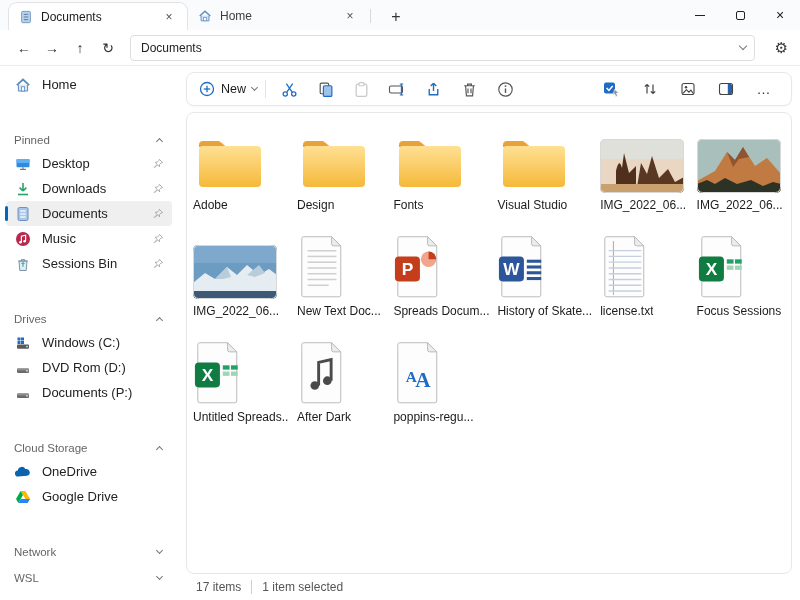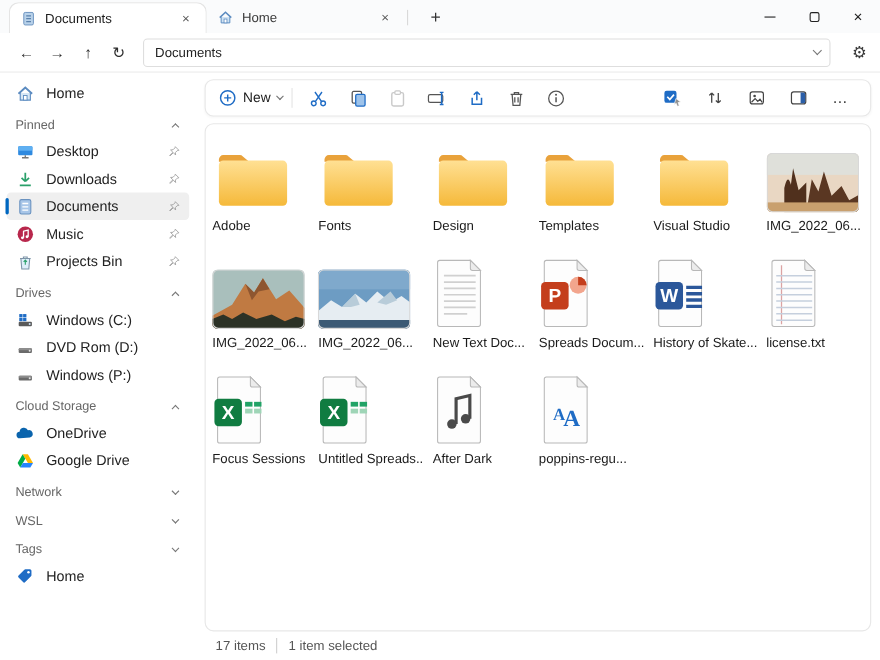--- a/index.html
+++ b/index.html
@@ -35,21 +35,21 @@
   
   .body-row { display:flex; height:534px; }
 
   
   .sidebar { width:178px; padding-top:6px; overflow:hidden; flex:none; }
   .side-item { height:25px; display:flex; align-items:center; margin:0 6px; padding:0 8px; border-radius:4px; font-size:13px; color:#222; position:relative; }
   .side-item .side-icon { width:17px; height:17px; margin-right:11px; display:flex; align-items:center; justify-content:center; flex:none; }
   .side-item .pin { margin-left:auto; opacity:.8; display:flex; }
   .side-item.selected { background:#efefef; }
   .side-item.selected::before { content:""; position:absolute; left:-1px; top:5px; bottom:5px; width:3px; border-radius:2px; background:#0067c0; }
-  .side-section { height:22px; margin-top:6px; display:flex; align-items:center; padding:0 16px 0 14px; font-size:11.5px; color:#666; }
+  .side-section { height:22px; margin-top:32px; display:flex; align-items:center; padding:0 16px 0 14px; font-size:11.5px; color:#666; }
   .side-section .chev { margin-left:auto; width:5px; height:5px; }
   .side-section + .side-section { margin-top:4px; }
 
   
   .main { flex:1; display:flex; flex-direction:column; padding:6px 8px 0 8px; }
   .toolbar { height:34px; flex:none; border:1px solid #e7e7e7; border-radius:8px; background:#fff; display:flex; align-items:center; padding:0 12px; box-shadow:0 1px 2px rgba(0,0,0,.03); }
   .tb-btn { display:flex; align-items:center; justify-content:center; height:28px; min-width:30px; gap:6px; font-size:12.5px; color:#1b1b1b; }
   .tb-btn.disabled { opacity:.45; }
   .tb-group { display:flex; align-items:center; gap:6px; }
   .tb-sep { width:1px; height:18px; background:#e4e4e4; margin:0 8px; }
@@ -213,21 +213,21 @@
           </span>
         </div>
         <div class="side-item">
           <span class="side-icon">
             <svg width="16" height="16" viewBox="0 0 16 16">
               <path d="M4 5h8l-.8 9.5H4.8z" fill="#dfeefa" stroke="#7d94a8" stroke-width="1"></path>
               <path d="M3.2 5h9.6M6.3 5V3.6h3.4V5" fill="none" stroke="#7d94a8" stroke-width="1"></path>
               <path d="M6.5 8l1.5-1.5L9.5 8M8 6.7v4" fill="none" stroke="#2aa06a" stroke-width="1"></path>
             </svg>
           </span>
-          <span class="side-label">Projects Bin</span>
+          <span class="side-label">Sessions Bin</span>
           <span class="pin">
             <svg width="12" height="12" viewBox="0 0 16 16">
               <path d="M9.8 1.8l4.4 4.4-2 .4-2.3 2.3.3 3-2.8-2.8-3.9 3.9-.5-.5 3.9-3.9L4.1 5.8l3-.3 2.3-2.3z" fill="none" stroke="#8a8a8a" stroke-width="1.1"></path>
             </svg>
           </span>
         </div>
         <div class="side-section">
           <span class="sec-label">Drives</span>
           <span class="chev up"></span>
         </div>
@@ -257,21 +257,21 @@
           <span class="side-label">DVD Rom (D:)</span>
         </div>
         <div class="side-item">
           <span class="side-icon">
             <svg width="16" height="16" viewBox="0 0 16 16">
               <rect x="2" y="8.5" width="12" height="4.5" rx="1" fill="#6a6a6a"></rect>
               <rect x="2" y="8.5" width="12" height="2" rx="1" fill="#8d8d8d"></rect>
               <circle cx="12" cy="10.8" r=".9" fill="#e5e5e5"></circle>
             </svg>
           </span>
-          <span class="side-label">Windows (P:)</span>
+          <span class="side-label">Documents (P:)</span>
         </div>
         <div class="side-section">
           <span class="sec-label">Cloud Storage</span>
           <span class="chev up"></span>
         </div>
         <div class="side-item">
           <span class="side-icon">
             <svg width="17" height="16" viewBox="0 0 17 12">
               <path d="M4.2 10.5a3 3 0 0 1-.4-6 4 4 0 0 1 7.6-1.4 3.4 3.4 0 0 1 1.8 6.6z" fill="#0a64ad"></path>
             </svg>
@@ -453,51 +453,36 @@
                 <defs>
                   <linearGradient id="fg" x1="0" y1="0" x2="0" y2="1">
                     <stop offset="0" stop-color="#ffe093"></stop>
                     <stop offset="1" stop-color="#f5b93a"></stop>
                   </linearGradient>
                 </defs>
                 <path d="M6 10a4 4 0 0 1 4-4h15a4 4 0 0 1 2.8 1.2L33.5 12H6z" fill="#e9a23b"></path>
                 <rect x="6" y="11" width="62" height="41" rx="4" fill="url(#fg)"></rect>
               </svg>
             </div>
-            <div class="file-label">Fonts</div>
+            <div class="file-label">Design</div>
           </div>
           <div class="file-item">
             <div class="file-icon">
               <svg width="74" height="58" viewBox="0 0 74 58">
                 <defs>
                   <linearGradient id="fg" x1="0" y1="0" x2="0" y2="1">
                     <stop offset="0" stop-color="#ffe093"></stop>
                     <stop offset="1" stop-color="#f5b93a"></stop>
                   </linearGradient>
                 </defs>
                 <path d="M6 10a4 4 0 0 1 4-4h15a4 4 0 0 1 2.8 1.2L33.5 12H6z" fill="#e9a23b"></path>
                 <rect x="6" y="11" width="62" height="41" rx="4" fill="url(#fg)"></rect>
               </svg>
             </div>
-            <div class="file-label">Design</div>
-          </div>
-          <div class="file-item">
-            <div class="file-icon">
-              <svg width="74" height="58" viewBox="0 0 74 58">
-                <defs>
-                  <linearGradient id="fg" x1="0" y1="0" x2="0" y2="1">
-                    <stop offset="0" stop-color="#ffe093"></stop>
-                    <stop offset="1" stop-color="#f5b93a"></stop>
-                  </linearGradient>
-                </defs>
-                <path d="M6 10a4 4 0 0 1 4-4h15a4 4 0 0 1 2.8 1.2L33.5 12H6z" fill="#e9a23b"></path>
-                <rect x="6" y="11" width="62" height="41" rx="4" fill="url(#fg)"></rect>
-              </svg>
-            </div>
-            <div class="file-label">Templates</div>
+            <div class="file-label">Fonts</div>
           </div>
           <div class="file-item">
             <div class="file-icon">
               <svg width="74" height="58" viewBox="0 0 74 58">
                 <defs>
                   <linearGradient id="fg" x1="0" y1="0" x2="0" y2="1">
                     <stop offset="0" stop-color="#ffe093"></stop>
                     <stop offset="1" stop-color="#f5b93a"></stop>
                   </linearGradient>
                 </defs>

